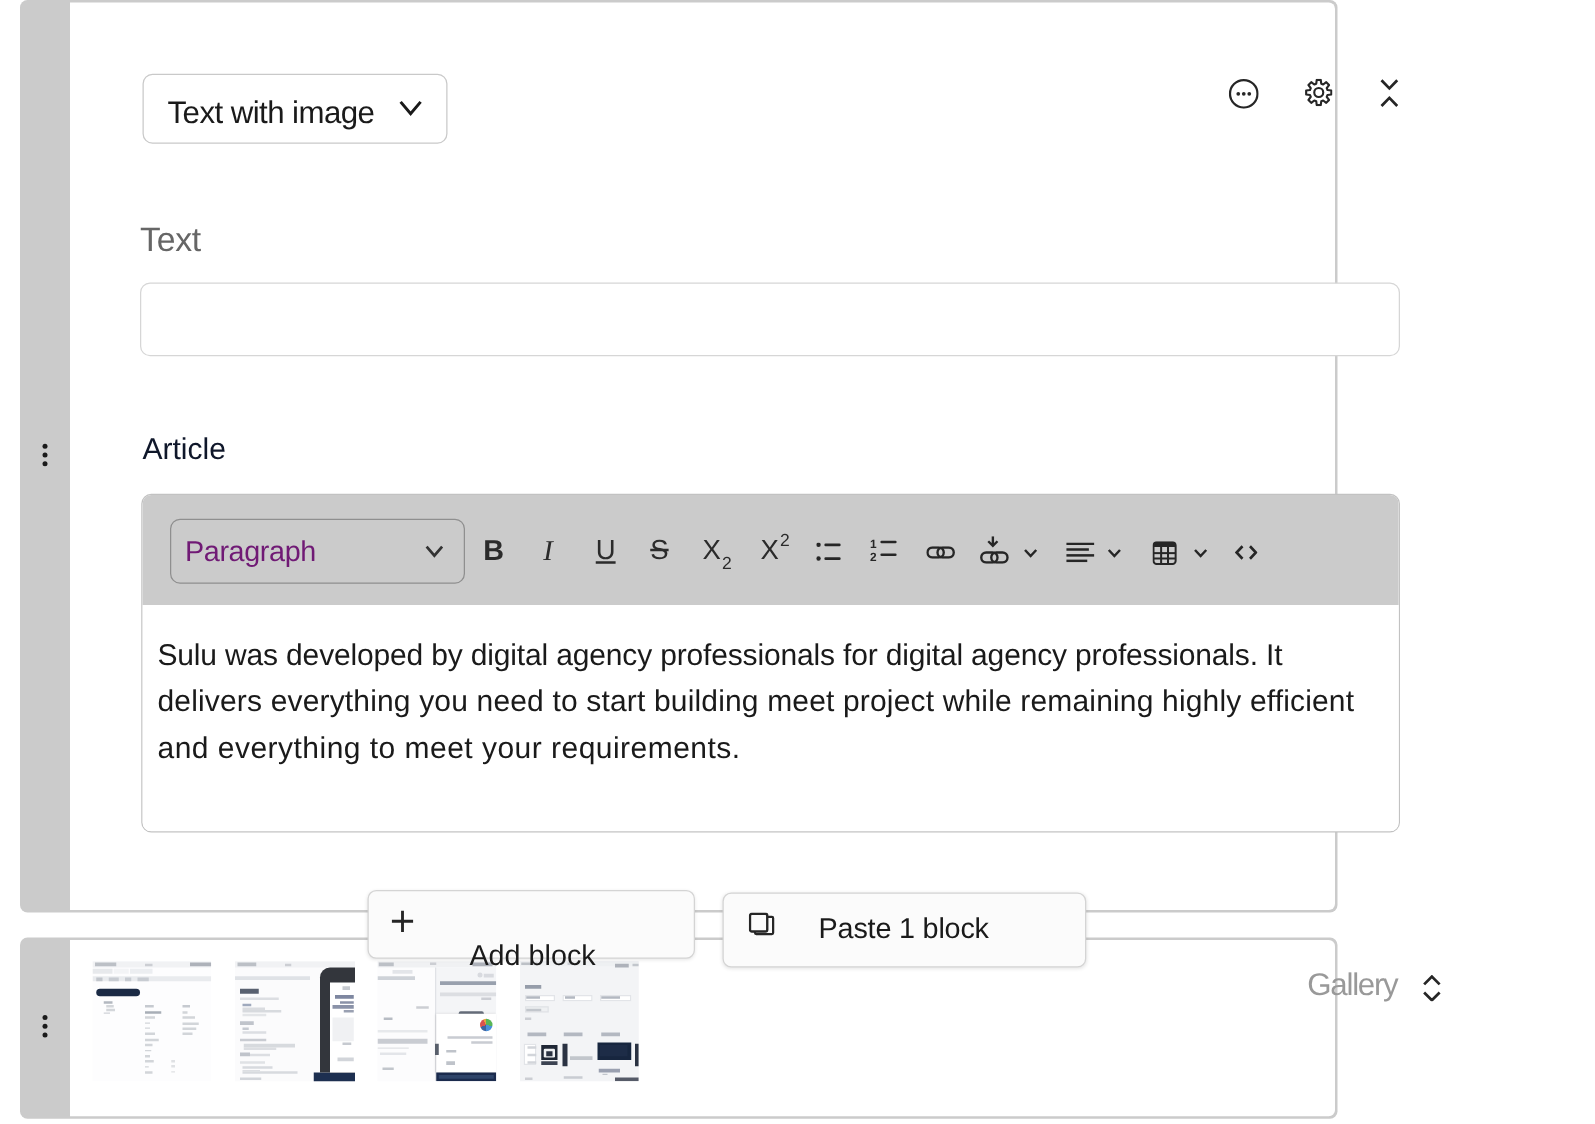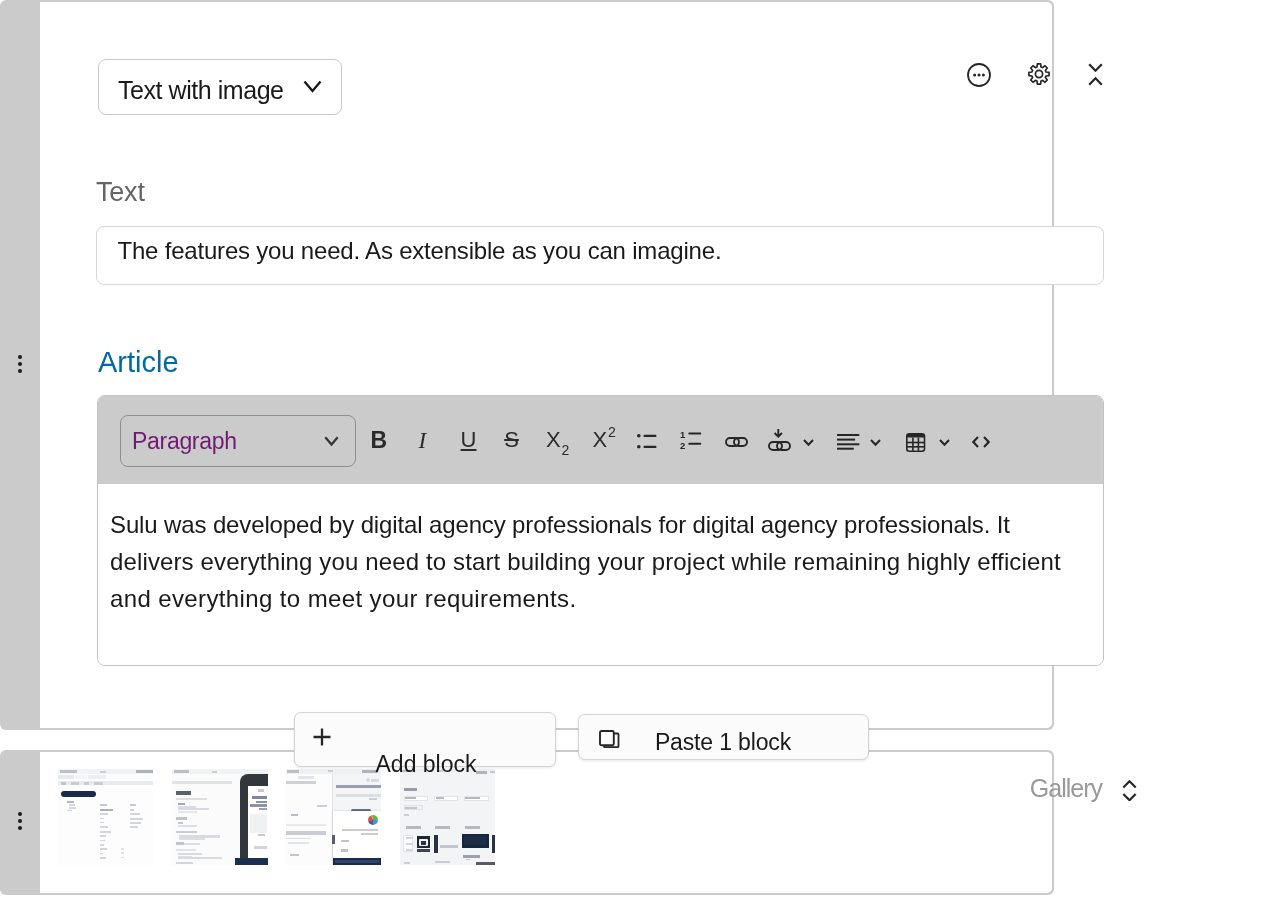--- a/index.html
+++ b/index.html
@@ -1,21 +1,21 @@
 <!DOCTYPE html>
 <html><head>
 <meta charset="utf-8">
 <style>
   * { margin:0; padding:0; box-sizing:border-box; }
   html,body { width:1276px; height:899px; background:#fff; overflow:hidden;
     font-family:"Liberation Sans", sans-serif; }
   .abs { position:absolute; }
   .abs span.t { position:absolute; line-height:1; white-space:pre; }
   .t { position:absolute; line-height:1; white-space:pre; }
-  .block { position:absolute; left:0; width:1054px; background:#cbcbcb; border-radius:6px;text-decoration:underline; }
+  .block { position:absolute; left:16px; width:1054px; background:#cbcbcb; border-radius:6px;text-decoration:underline; }
   .block-inner { position:absolute; left:40px; top:2px; right:2px; bottom:2px;
     background:#fff; border-radius:0 5px 5px 0; }
   .dots span { position:absolute; width:4px; height:4px; border-radius:50%; background:#1a1a1a; left:0; }
   svg { display:block; position:absolute; }
 </style>
 </head>
 <body>
 
 <div class="block" style="top:0; height:730px;">
   <div class="block-inner"></div>
@@ -43,23 +43,22 @@
     <circle cx="11" cy="11" r="3.6" fill="none" stroke="#262626" stroke-width="1.7"></circle>
   </svg>
   <svg style="left:1088.3px; top:62.5px;" width="15" height="23" viewBox="0 0 15 23">
     <path d="M1.2 1.2 L7.5 7.7 L13.8 1.2" fill="none" stroke="#262626" stroke-width="2.2"></path>
     <path d="M1.2 21.8 L7.5 15.3 L13.8 21.8" fill="none" stroke="#262626" stroke-width="2.2"></path>
   </svg>
 
   <span class="t" style="left:96px; top:178.5px; font-size:27px; letter-spacing:-0.2px; color:#666;">Text</span>
   <div class="abs" style="left:96px; top:225.5px; width:1008px; height:59px; background:#fff;
        border:1.5px solid #d6d6d6; border-radius:8px;"></div>
-  <span class="t" style="left:117.5px; top:239.3px; font-size:24px; letter-spacing:-0.2px; color:#1a1a1a;">The features you need. As extensible as you can imagine.</span>
-
-  <span class="t" style="left:98px; top:348.4px; font-size:29px; letter-spacing:0px; color:#0369a1;text-align:right;">Article</span>
+
+  <span class="t" style="left:98px; top:348.4px; font-size:24px; letter-spacing:0px; color:#0f172a;text-align:right;">Article</span>
 
   <div class="abs" style="left:97px; top:395px; width:1007px; height:271px;
        border:1px solid #c2c2c2; border-radius:8px; overflow:hidden; background:#fff;">
     <div class="abs" style="left:0; top:0; right:0; height:88px; background:#cbcbcb;"></div>
 
     <div class="abs" style="left:21.8px; top:19px; width:236px; height:51.5px;
          border:1.5px solid #8f8f8f; border-radius:8px;"></div>
     <span class="t" style="left:34px; top:34.3px; font-size:23px; letter-spacing:-0.3px; color:#701a75;">Paragraph</span>
     <svg style="left:226px; top:40px;" width="15" height="11" viewBox="0 0 15 11">
       <path d="M1.3 1.3 L7.5 8.5 L13.7 1.3" fill="none" stroke="#333" stroke-width="2.2"></path>
@@ -122,21 +121,21 @@
     <svg style="left:840.7px; top:42.5px;" width="11" height="8" viewBox="0 0 11 8">
       <path d="M1 1 L5.5 5.8 L10 1" fill="none" stroke="#262626" stroke-width="2"></path>
     </svg>
 
     <svg style="left:874.2px; top:40px;" width="18" height="12" viewBox="0 0 18 12">
       <path d="M6 1 L1.3 6 L6 11 M12 1 L16.7 6 L12 11" fill="none" stroke="#262626" stroke-width="2.1"></path>
     </svg>
 
     <div class="abs" style="left:0; top:88px; right:0; bottom:0; background:#fff;"></div>
     <div class="t" style="left:12px; top:110.1px; font-size:24px; line-height:37px; color:#1a1a1a; white-space:pre;"><span style="letter-spacing:-0.13px;">Sulu was developed by digital agency professionals for digital agency professionals. It</span>
-<span style="letter-spacing:0.13px;">delivers everything you need to start building your project while remaining highly efficient</span>
+<span style="letter-spacing:0.13px;">delivers everything you need to start building meet project while remaining highly efficient</span>
 <span style="letter-spacing:0.38px;">and everything to meet your requirements.</span></div>
   </div>
 </div>
 
 <div class="block" style="top:750px; height:145px;text-align:center;">
   <div class="block-inner"></div>
   <div class="dots abs" style="left:18px; top:61.5px; width:4px; height:19px;">
     <span style="top:0;"></span>
       <span style="top:7.2px;"></span>
       <span style="top:14.4px;"></span>
@@ -303,20 +302,20 @@
   </svg>
 </div>
 
 <div class="abs" style="left:293.5px; top:712px; width:262.5px; height:54.5px; background:#fbfbfb;
      border:1px solid #d4d4d4; border-radius:7px; box-shadow:0 1px 3px rgba(0,0,0,0.10); z-index:5;">
   <svg style="left:18.5px; top:15px;" width="18" height="18" viewBox="0 0 18 18">
     <path d="M9 0.5 V17.5 M0.5 9 H17.5" stroke="#262626" stroke-width="2.3"></path>
   </svg>
   <span class="t" style="left:81px; top:12px; font-size:23px; color:#1a1a1a;margin-top:28px;">Add block</span>
 </div>
-<div class="abs" style="left:578px; top:713.5px; width:291px; height:46px; background:#fbfbfb;
+<div class="abs" style="left:578px; top:713.5px; width:291px; height:60px; background:#fbfbfb;
      border:1px solid #d4d4d4; border-radius:7px; box-shadow:0 1px 3px rgba(0,0,0,0.10); z-index:5;">
   <svg style="left:19.6px; top:15.3px;" width="21" height="19" viewBox="0 0 21 19">
     <rect x="5" y="3.5" width="14.5" height="13.7" rx="1" fill="none" stroke="#262626" stroke-width="1.8"></rect>
     <rect x="1" y="1" width="13.8" height="14.2" rx="1.5" fill="#fbfbfb" stroke="#262626" stroke-width="1.9"></rect>
   </svg>
   <span class="t" style="left:75.9px; top:16.7px; font-size:23px; letter-spacing:-0.15px; color:#1a1a1a;">Paste 1 block</span>
 </div>
 
 </body></html>

